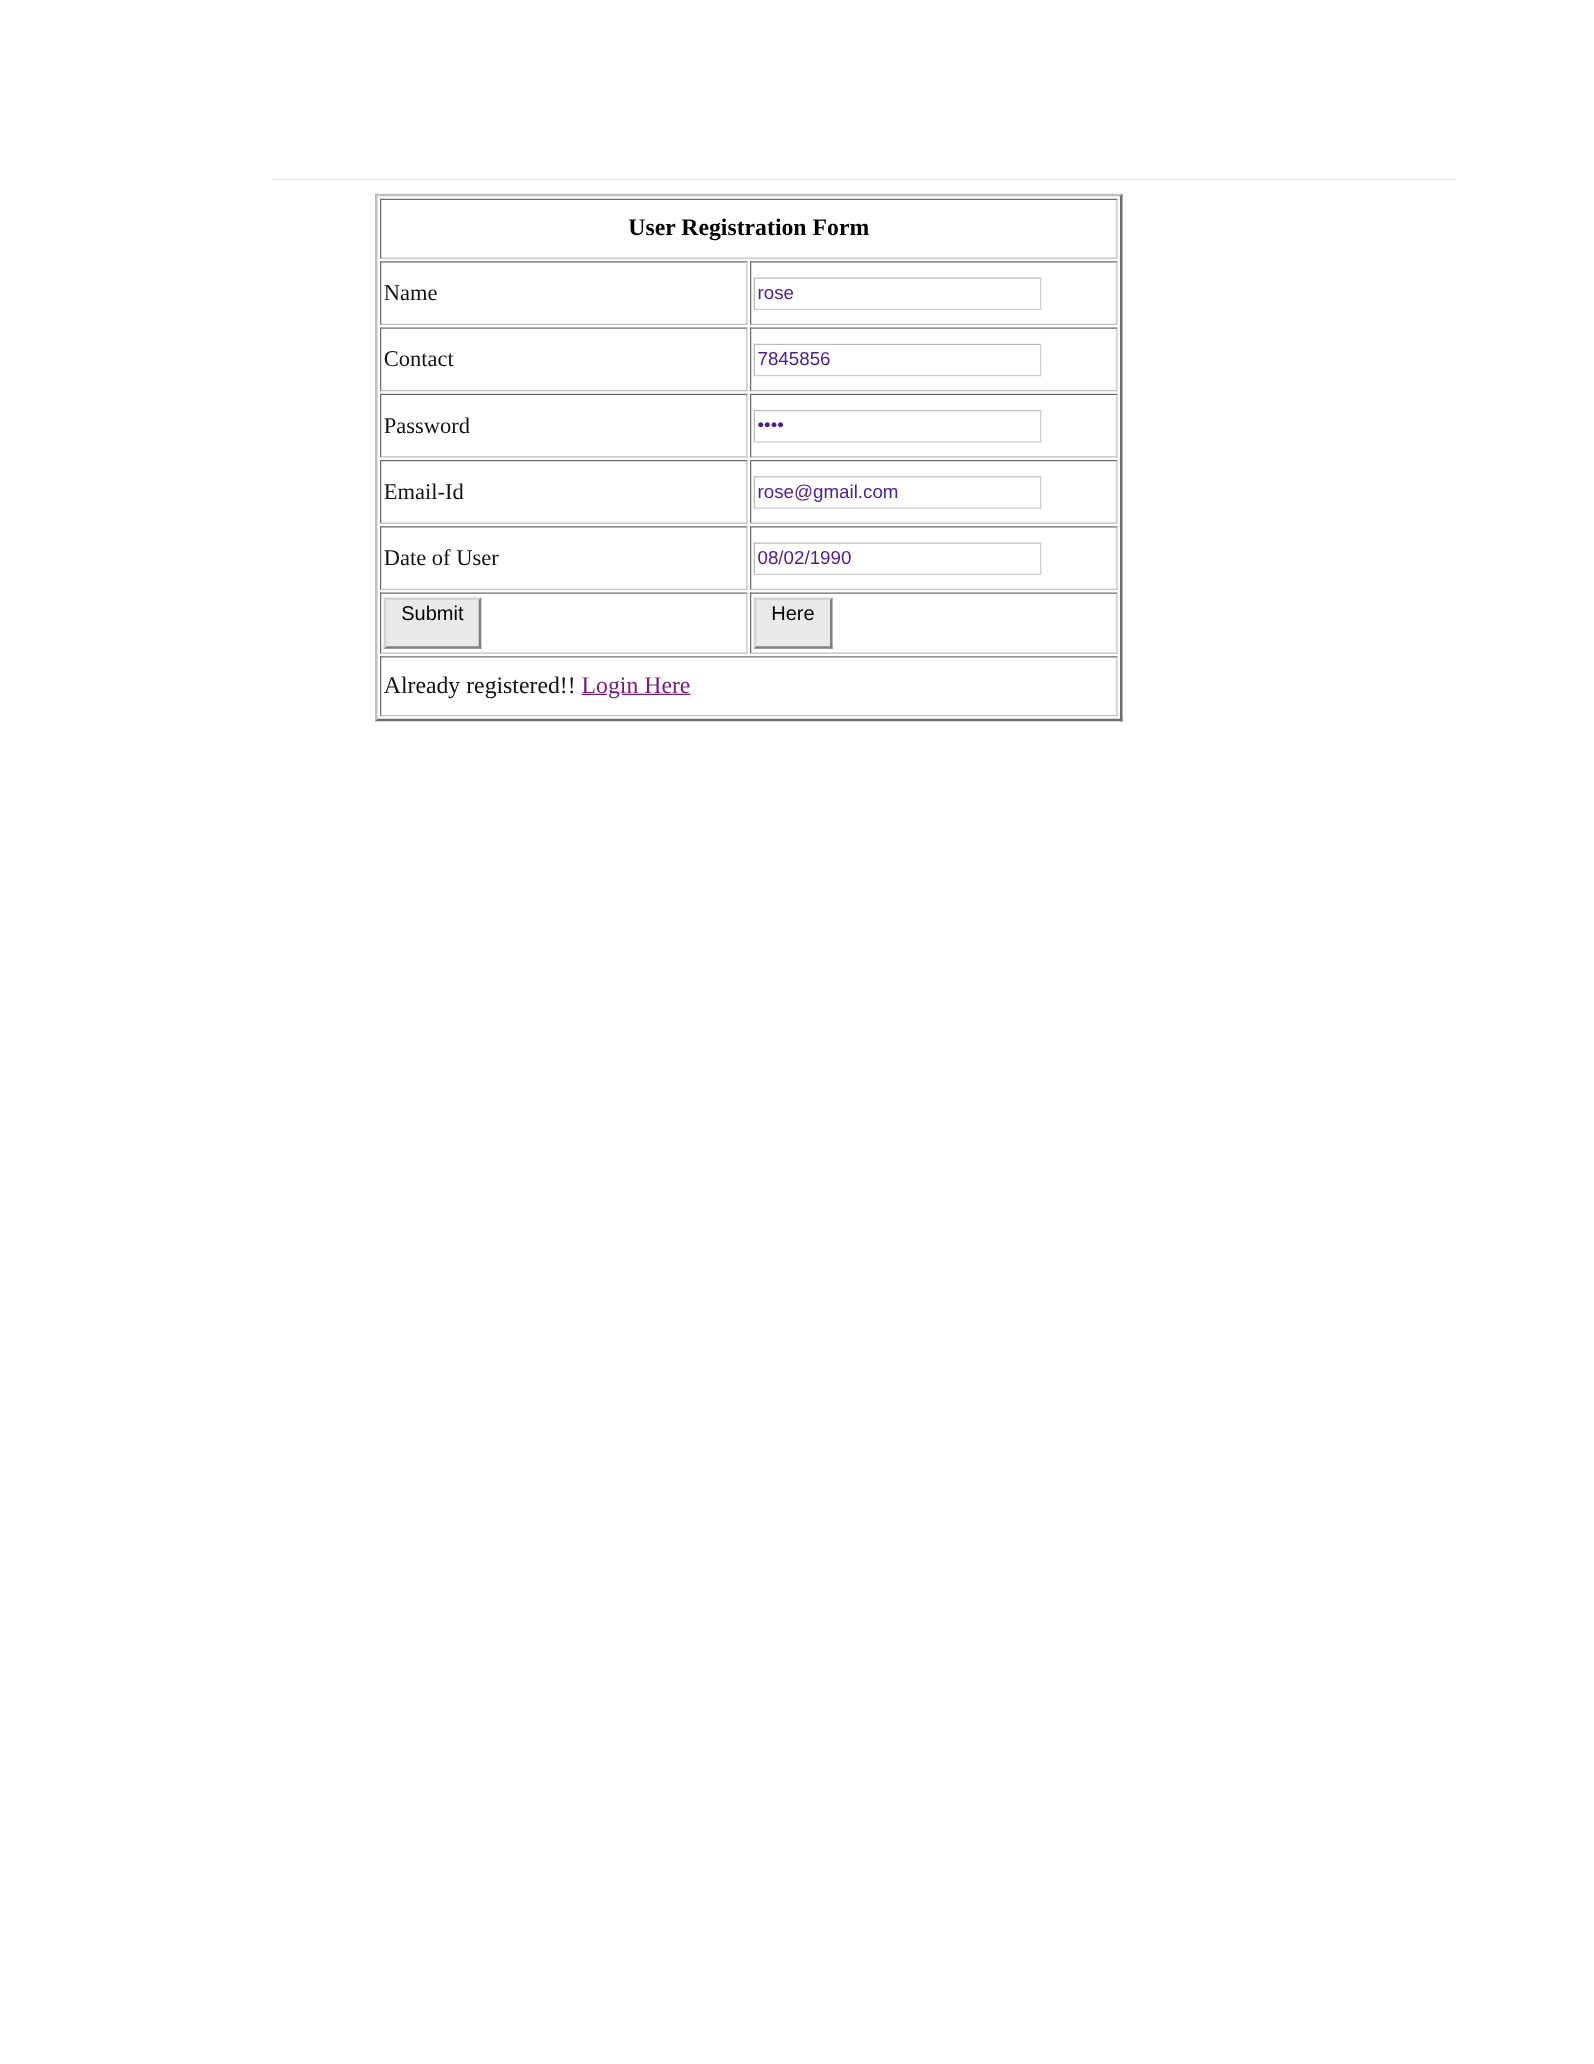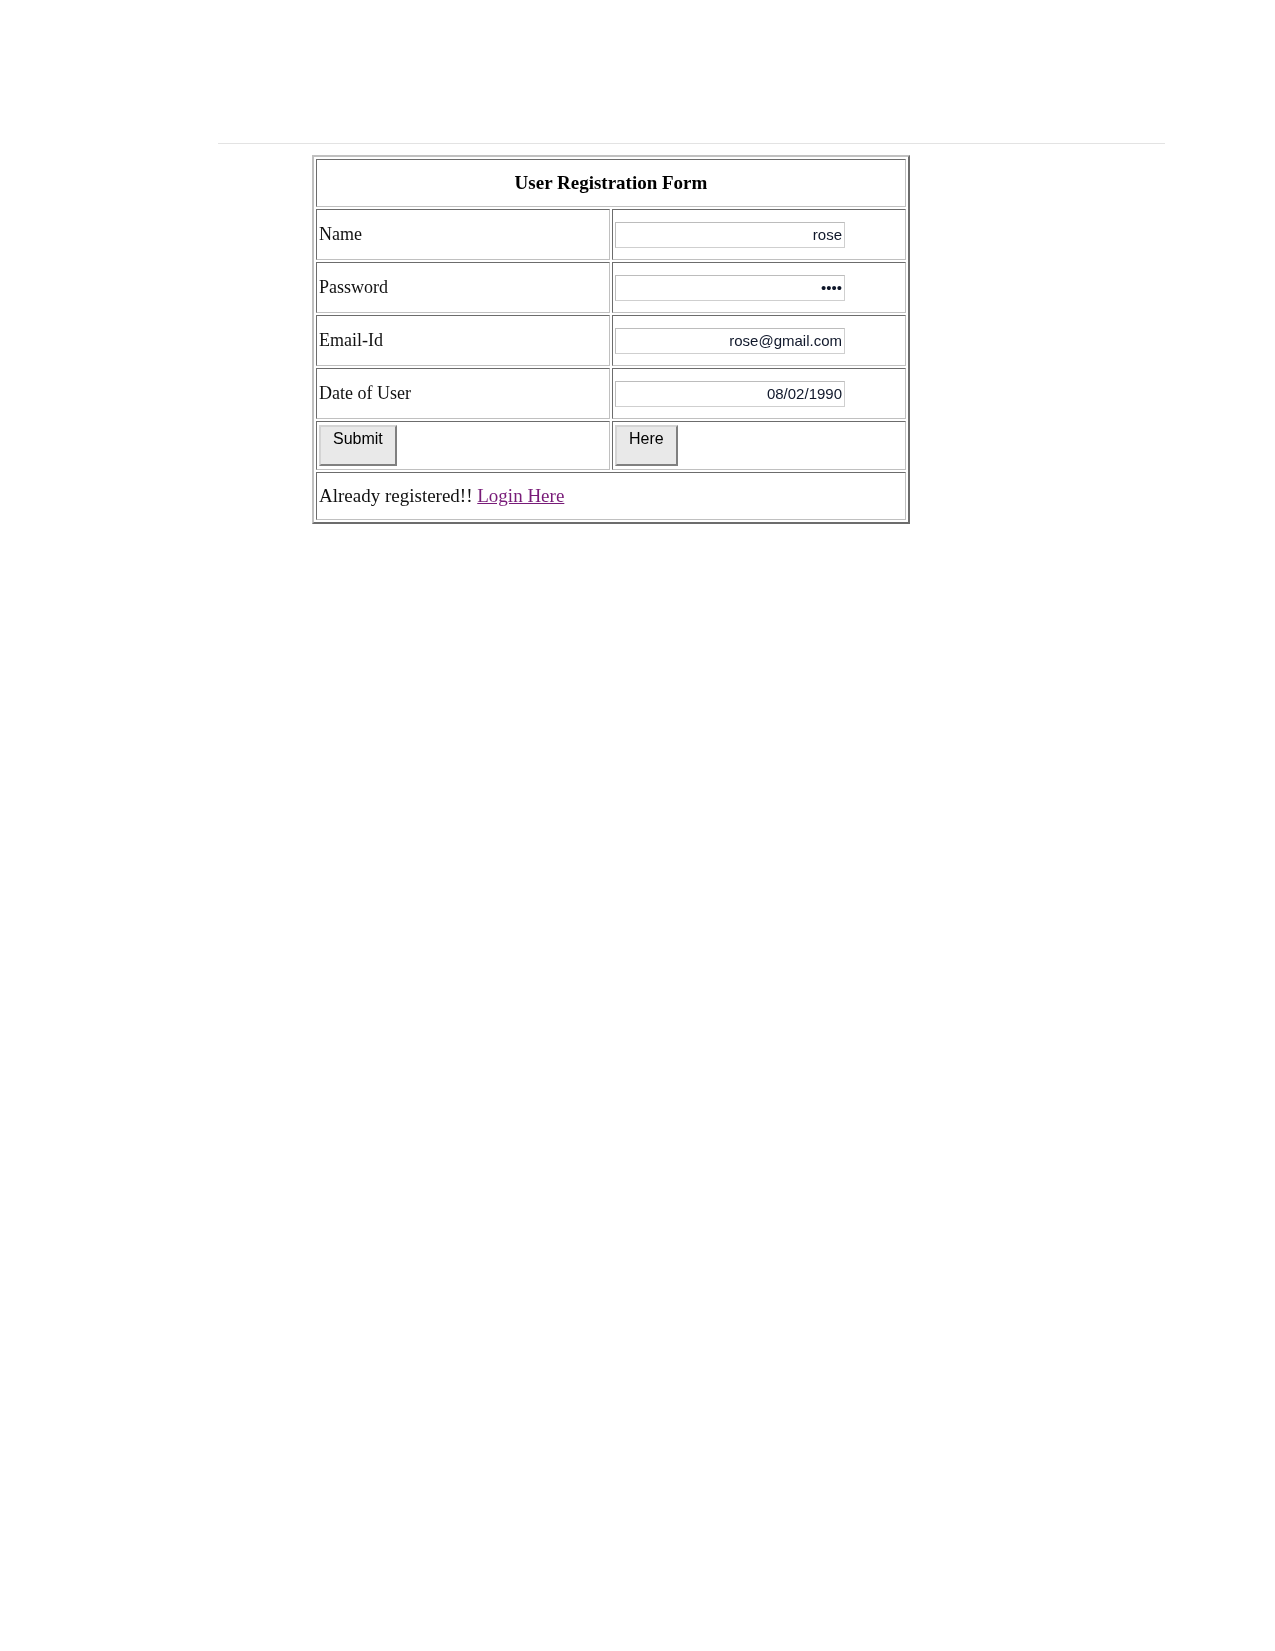--- a/index.html
+++ b/index.html
@@ -21,21 +21,21 @@
     position: absolute;
     left: 218px;
     top: 143px;
     width: 947px;
     height: 1px;
     background: #e3e3e3;
   }
 
   .form-wrap {
     position: absolute;
-    left: 312px;
+    left: 300px;
     top: 155px;
     width: 598px;
   }
 
   table.reg-table {
     width: 598px;
     border-collapse: separate;
     border-spacing: 2px;
     border: 2px outset #c0c0c0;
     background: #ffffff;
@@ -73,28 +73,27 @@
     height: 47px;
     padding-left: 12px;
   }
 
   input.text-input {
     width: 224px;
     height: 22px;
     box-sizing: content-box;
     font-family: "Liberation Sans", "DejaVu Sans", sans-serif;
     font-size: 15px;
-    color: #0f172a;
+    color: #4c1d95;
     padding: 1px 2px;
     border: 1px solid #cfcfcf;
     border-top-color: #bcbcbc;
     border-left-color: #bcbcbc;
     background: #ffffff;
     outline: none;
-    text-align: right;
   }
 
   input.text-input::placeholder { color: #9a9a9a; }
 
   .btn-cell {
     height: 45px;
     padding-left: 12px;
   }
 
   button.form-btn {
@@ -136,20 +135,26 @@
           <td class="title-cell" colspan="2">User Registration Form</td>
         </tr>
 
         <tr>
           <td class="col-label label-cell">Name</td>
           <td class="col-field field-cell">
             <input class="text-input" type="text" value="rose" style="">
           </td>
         </tr>
 
+        <tr>
+          <td class="col-label label-cell">Contact</td>
+          <td class="col-field field-cell">
+            <input class="text-input" type="text" value="7845856" style="">
+          </td>
+        </tr>
 
         <tr>
           <td class="col-label label-cell">Password</td>
           <td class="col-field field-cell">
             <input class="text-input" type="password" value="1234" style="">
           </td>
         </tr>
 
         <tr>
           <td class="col-label label-cell">Email-Id</td>

